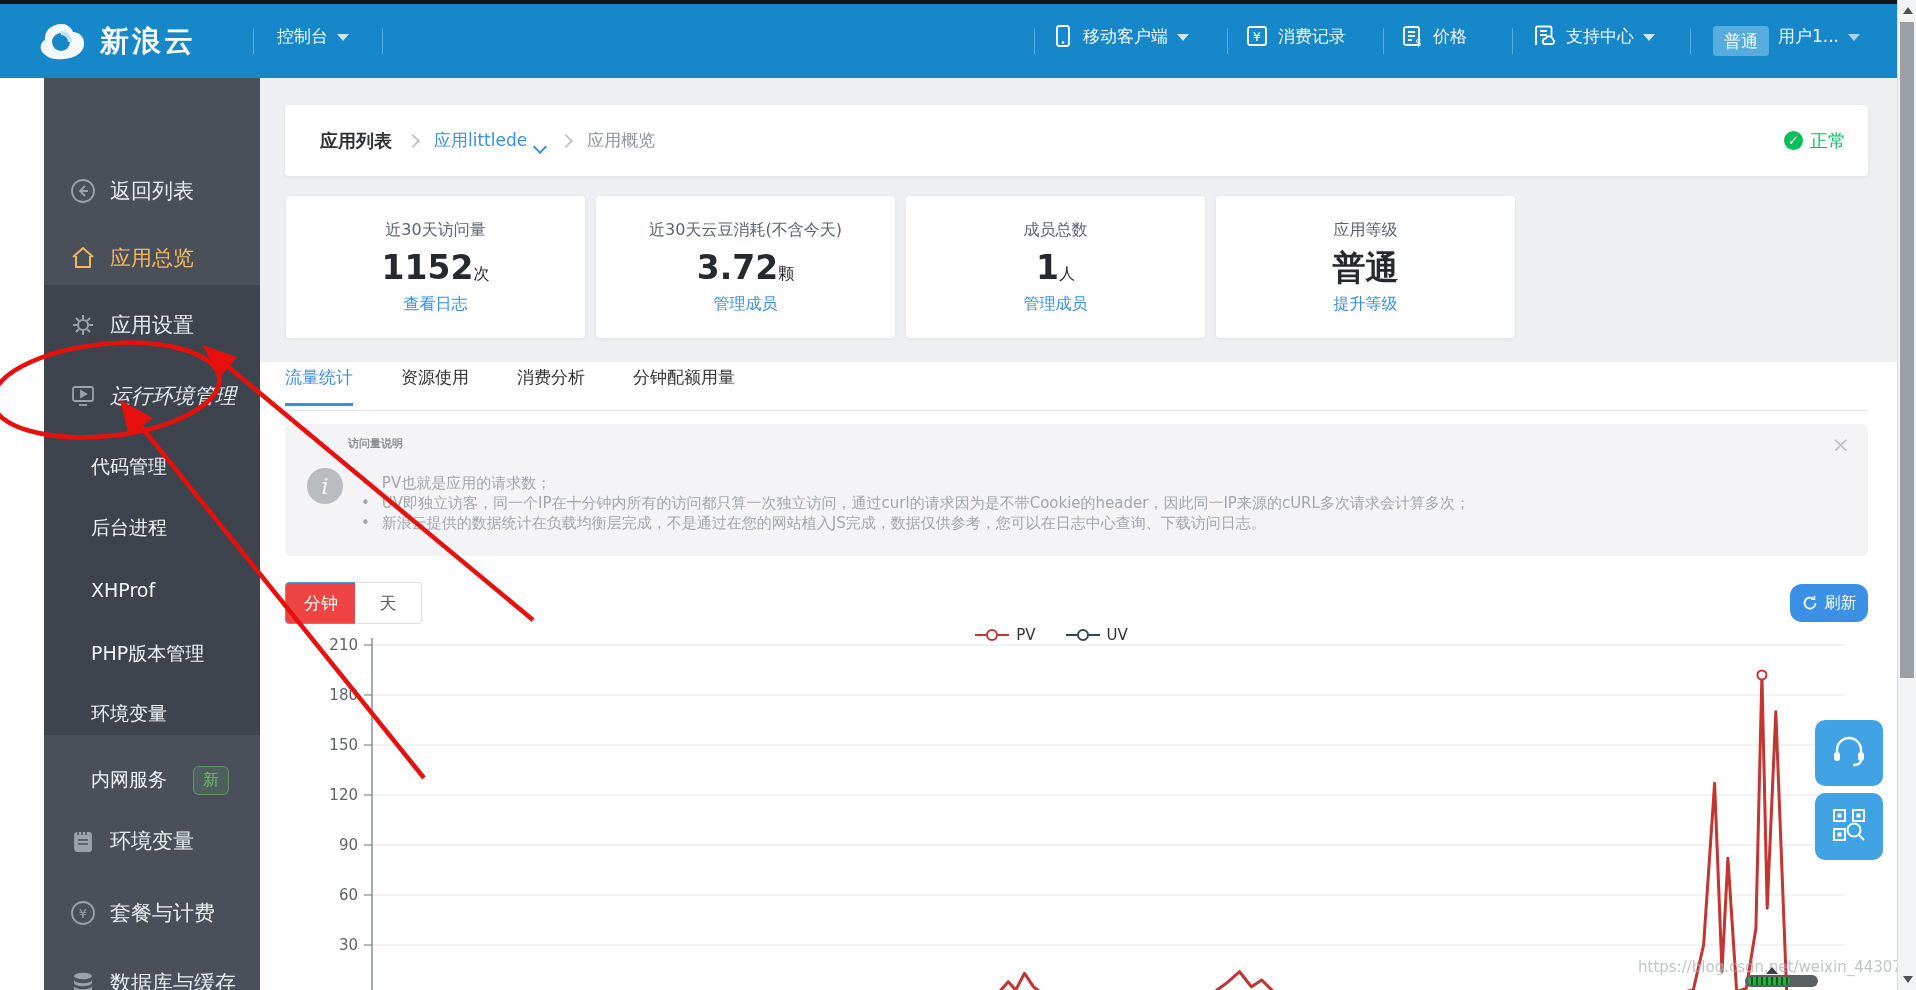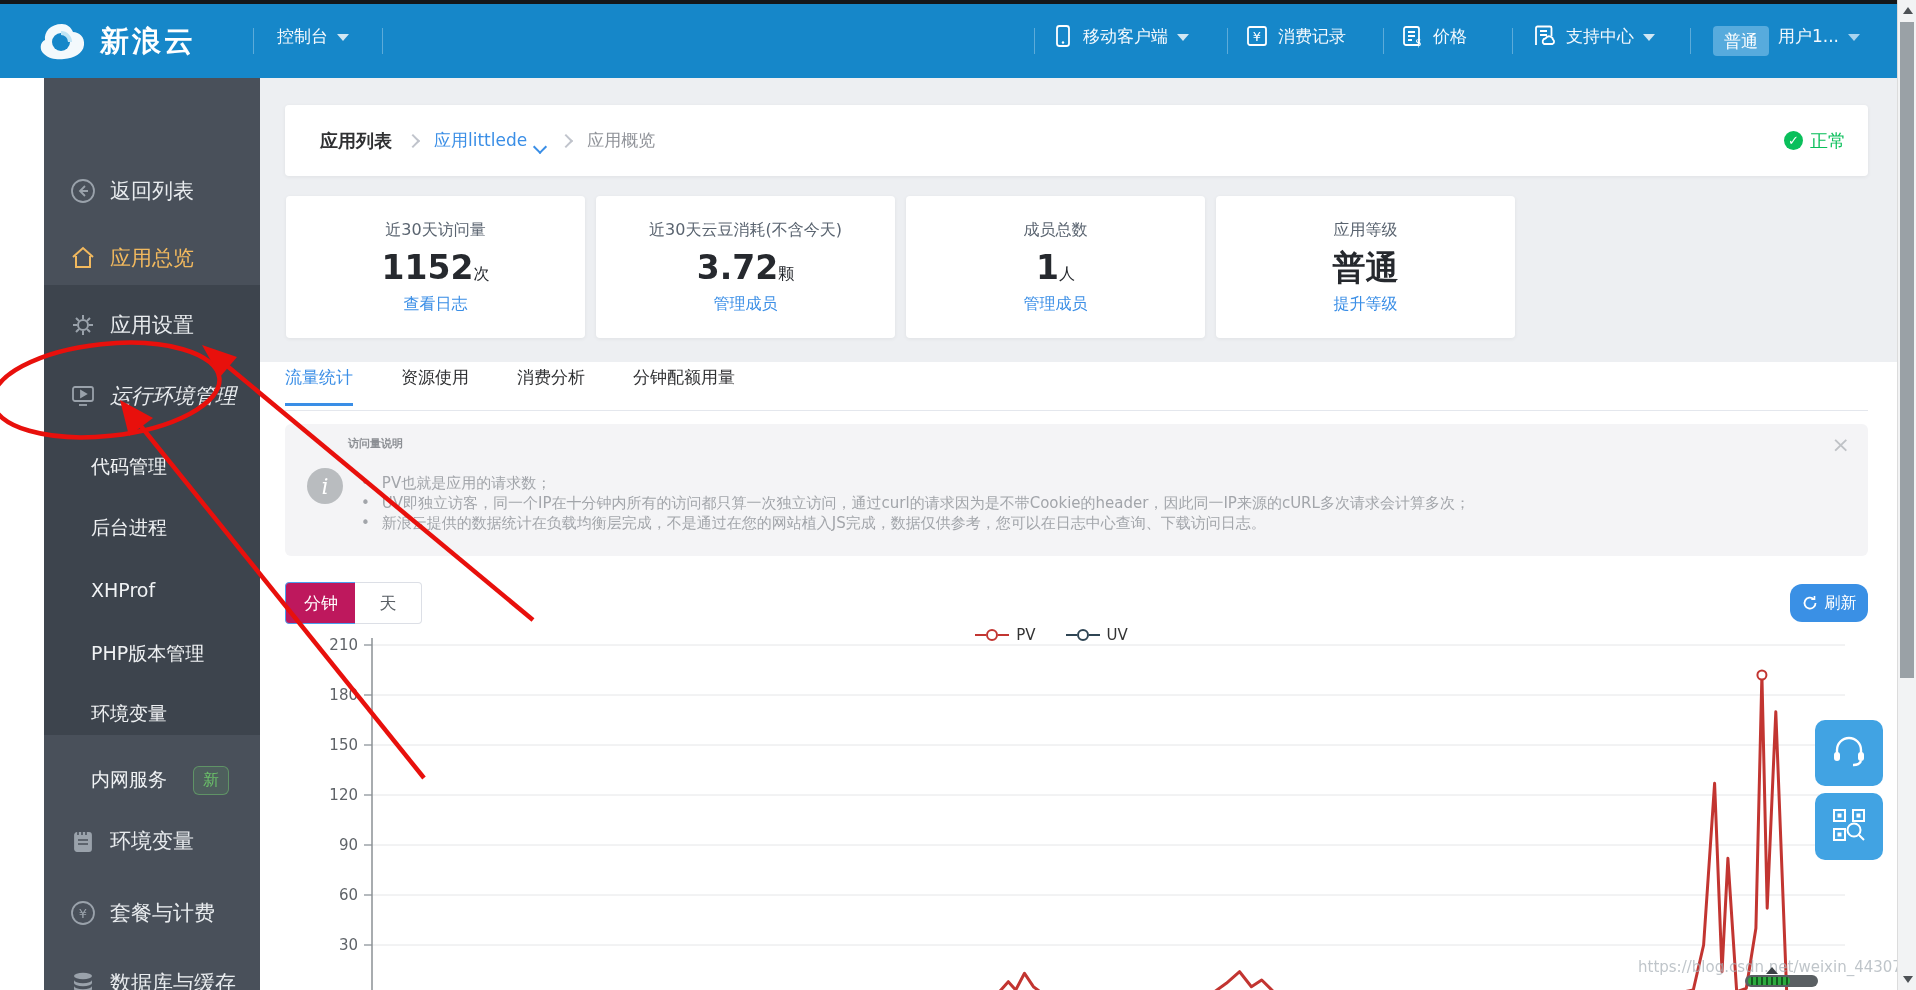--- a/index.html
+++ b/index.html
@@ -68,21 +68,21 @@
 
   .notice{position:absolute;left:25px;top:346px;width:1583px;height:132px;background:#f4f4f6;border-radius:6px;}
   .nt-icon{position:absolute;left:22px;top:44px;width:36px;height:36px;border-radius:50%;background:#b9bcbf;
            color:#fff;font-size:22px;font-style:italic;font-family:"DejaVu Serif",serif;
            display:flex;align-items:center;justify-content:center;}
   .nt-title{position:absolute;left:63px;top:12px;font-size:11px;font-weight:bold;color:#8c8f94;}
   .nt-line{position:absolute;left:76px;font-size:15px;color:#a2a5aa;white-space:nowrap;}
   .nt-dot{color:#a2a5aa;margin-right:12px;}
   .nt-close{position:absolute;right:18px;top:8px;font-size:22px;color:#bfc2c6;cursor:pointer;}
 
-  .btn-minute{position:absolute;left:25px;top:504px;width:70px;height:40px;background:#be185d;color:#fff;
+  .btn-minute{position:absolute;left:25px;top:504px;width:70px;height:40px;background:#ef4444;color:#fff;
               font-size:17px;border:1px solid #4aa0f0;border-radius:4px 0 0 4px;display:flex;align-items:center;justify-content:center;cursor:pointer;}
   .btn-day{position:absolute;left:95px;top:504px;width:66px;height:40px;background:#fff;color:#5a6066;
            font-size:17px;border:1px solid #dcdfe6;border-left:none;border-radius:0 4px 4px 0;display:flex;align-items:center;justify-content:center;cursor:pointer;}
   .btn-refresh{position:absolute;left:1530px;top:506px;width:78px;height:38px;background:#3a90e5;color:#fff;
                font-size:16px;border-radius:12px;display:flex;align-items:center;justify-content:center;gap:7px;cursor:pointer;}
 
   .legend{position:absolute;left:0;top:548px;width:1583px;display:flex;justify-content:center;gap:30px;}
   .lg-item{display:flex;align-items:center;font-size:15px;color:#333;cursor:pointer;}
   .lg-line{width:11px;height:2px;}
   .lg-circ{width:8px;height:8px;border-radius:50%;background:#fff;border-width:2px;border-style:solid;}

